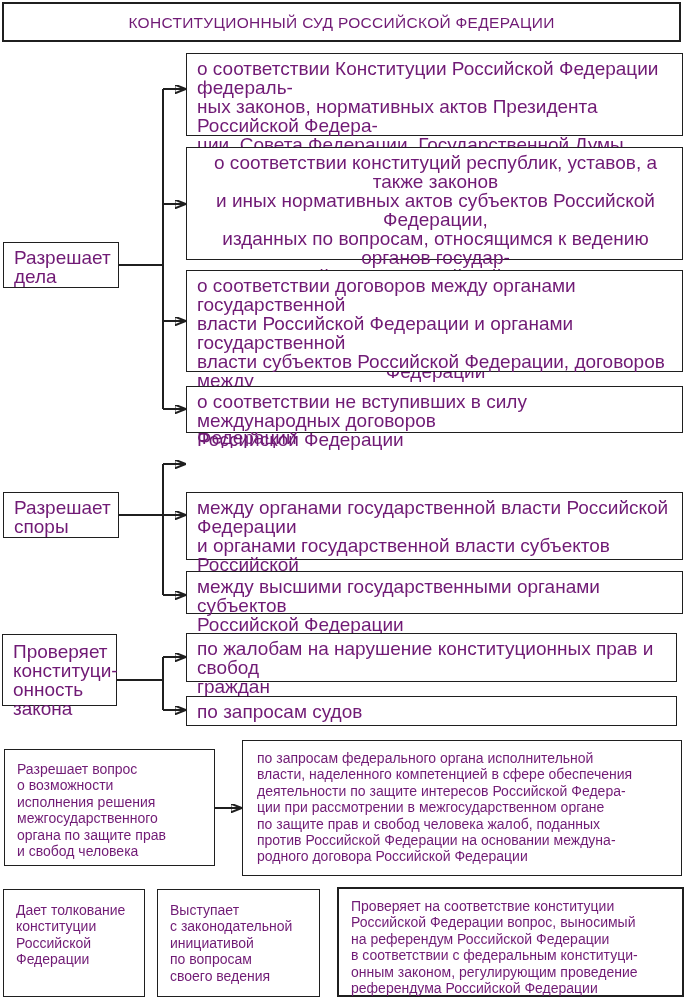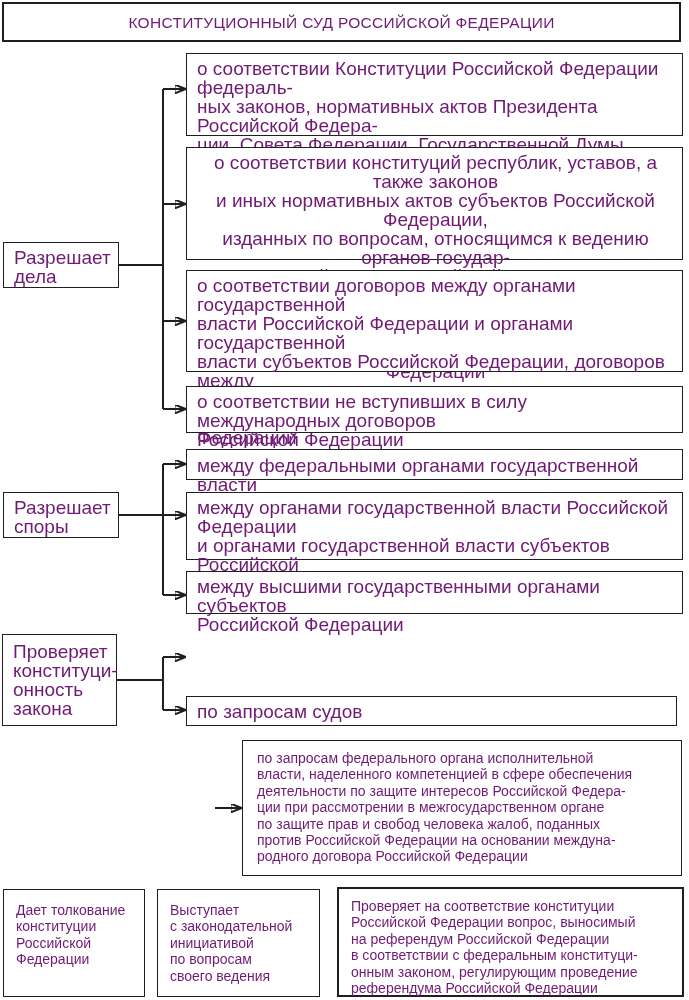--- a/index.html
+++ b/index.html
@@ -73,33 +73,40 @@
   <div class="bx" style="left:186px;top:270px;width:497px;height:102px;">о соответствии договоров между органами государственной
 власти Российской Федерации и органами государственной
 власти субъектов Российской Федерации, договоров между
 органами государственной власти субъектов Российской
 Федерации</div>
   <div class="bx" style="left:186px;top:386px;width:497px;height:47px;">о соответствии не вступивших в силу международных договоров
 Российской Федерации</div>
 
   <div class="bx" style="left:3px;top:492px;width:116px;height:46px;">Разрешает
 споры</div>
-  <div class="bx" style="left:186px;top:449px;width:497px;height:31px;padding-top:6px;">между федеральными органами государственной власти</div>
   <div class="bx" style="left:186px;top:492px;width:497px;height:68px;">между органами государственной власти Российской Федерации
 и органами государственной власти субъектов Российской
 Федерации</div>
   <div class="bx" style="left:186px;top:571px;width:497px;height:43px;">между высшими государственными органами субъектов
 Российской Федерации</div>
 
-  <div class="bx" style="left:2px;top:634px;width:115px;height:92px;padding-top:7px;">Проверяет
+  <div class="bx" style="left:2px;top:634px;width:115px;height:72px;padding-top:7px;">Проверяет
 конституци-
 онность
 закона</div>
+  <div class="bx" style="left:186px;top:633px;width:491px;height:49px;">по жалобам на нарушение конституционных прав и свобод
+граждан</div>
   <div class="bx" style="left:186px;top:696px;width:491px;height:30px;">по запросам судов</div>
 
+  <div class="bx small" style="left:4px;top:749px;width:211px;height:117px;padding-top:11px;">Разрешает вопрос
+о возможности
+исполнения решения
+межгосударственного
+органа по защите прав
+и свобод человека</div>
   <div class="bx small" style="left:242px;top:740px;width:440px;height:136px;padding:9px 8px 16px 14px;">по запросам федерального органа исполнительной
 власти, наделенного компетенцией в сфере обеспечения
 деятельности по защите интересов Российской Федера-
 ции при рассмотрении в межгосударственном органе
 по защите прав и свобод человека жалоб, поданных
 против Российской Федерации на основании междуна-
 родного договора Российской Федерации</div>
 
   <div class="bx small" style="left:3px;top:889px;width:142px;height:108px;padding-top:12px;">Дает толкование
 конституции

